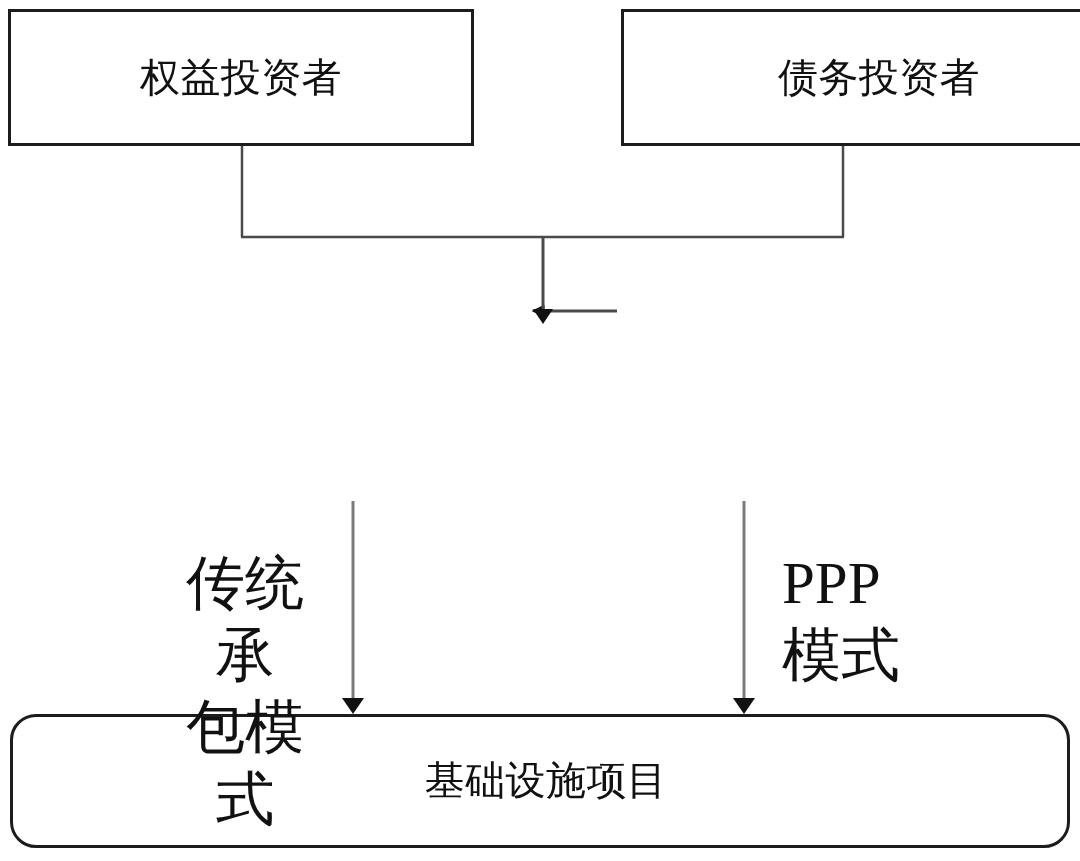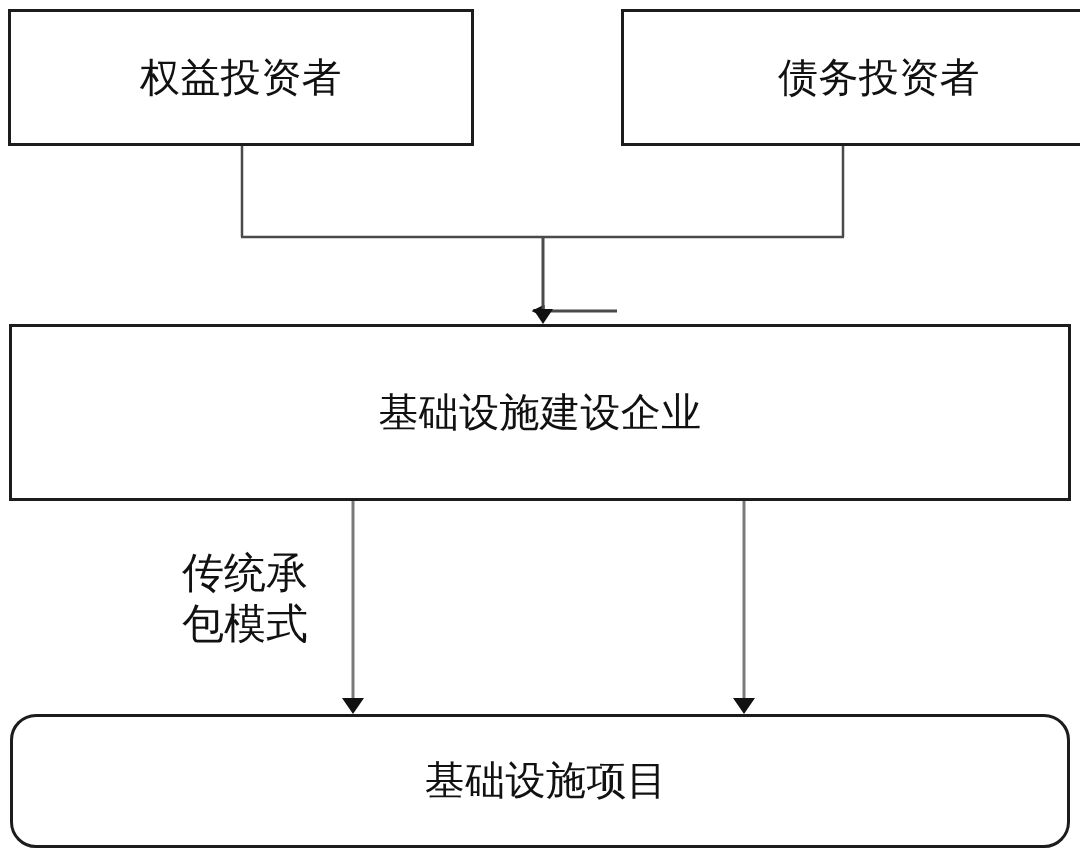--- a/index.html
+++ b/index.html
@@ -74,21 +74,21 @@
     left: 0;
     top: 0;
     width: 1080px;
     height: 861px;
     pointer-events: none;
   }
   
   .edge-label {
     position: absolute;
     font-family: "Liberation Serif", "DejaVu Serif", serif;
-    font-size: 42px;
+    font-size: 59px;
     line-height: 1.22;
     color: #111111;
     text-align: center;
     white-space: pre-line;
   }
   #edge-label-traditional {
     left: 160px;
     top: 548px;
     width: 170px;
   }
@@ -105,23 +105,20 @@
 <div id="diagram-root">
 
   <div class="node" id="node-equity-investors">
     <span class="node-label">权益投资者</span>
   </div>
 
   <div class="node" id="node-debt-investors">
     <span class="node-label">债务投资者</span>
   </div>
 
-  <div class="node" id="node-infra-enterprise">
-    <span class="node-label">基础设施建设企业</span>
-  </div>
 
   <div class="node rounded" id="node-infra-project">
     <span class="node-label">基础设施项目</span>
   </div>
 
   <svg id="connectors" viewBox="0 0 1080 861">
     <defs>
       <marker id="arrowhead-dark" markerWidth="14" markerHeight="13" refX="1.5" refY="6.5" orient="auto" markerUnits="userSpaceOnUse">
         <path d="M0,0 L13,6.5 L0,13 Z" fill="#111111"></path>
       </marker>
@@ -140,14 +137,16 @@
     <path d="M353,501 L353,698" stroke="#7a7a7a" stroke-width="3" fill="none"></path>
     <path d="M342,698 L364,698 L353,714 Z" fill="#111111"></path>
 
     <path d="M744,501 L744,698" stroke="#7a7a7a" stroke-width="3" fill="none"></path>
     <path d="M733,698 L755,698 L744,714 Z" fill="#111111"></path>
   </svg>
 
   <div class="edge-label" id="edge-label-traditional">传统承
 包模式</div>
 
+  <div class="edge-label" id="edge-label-ppp">PPP
+模式</div>
 
 </div>
 
 </body></html>

